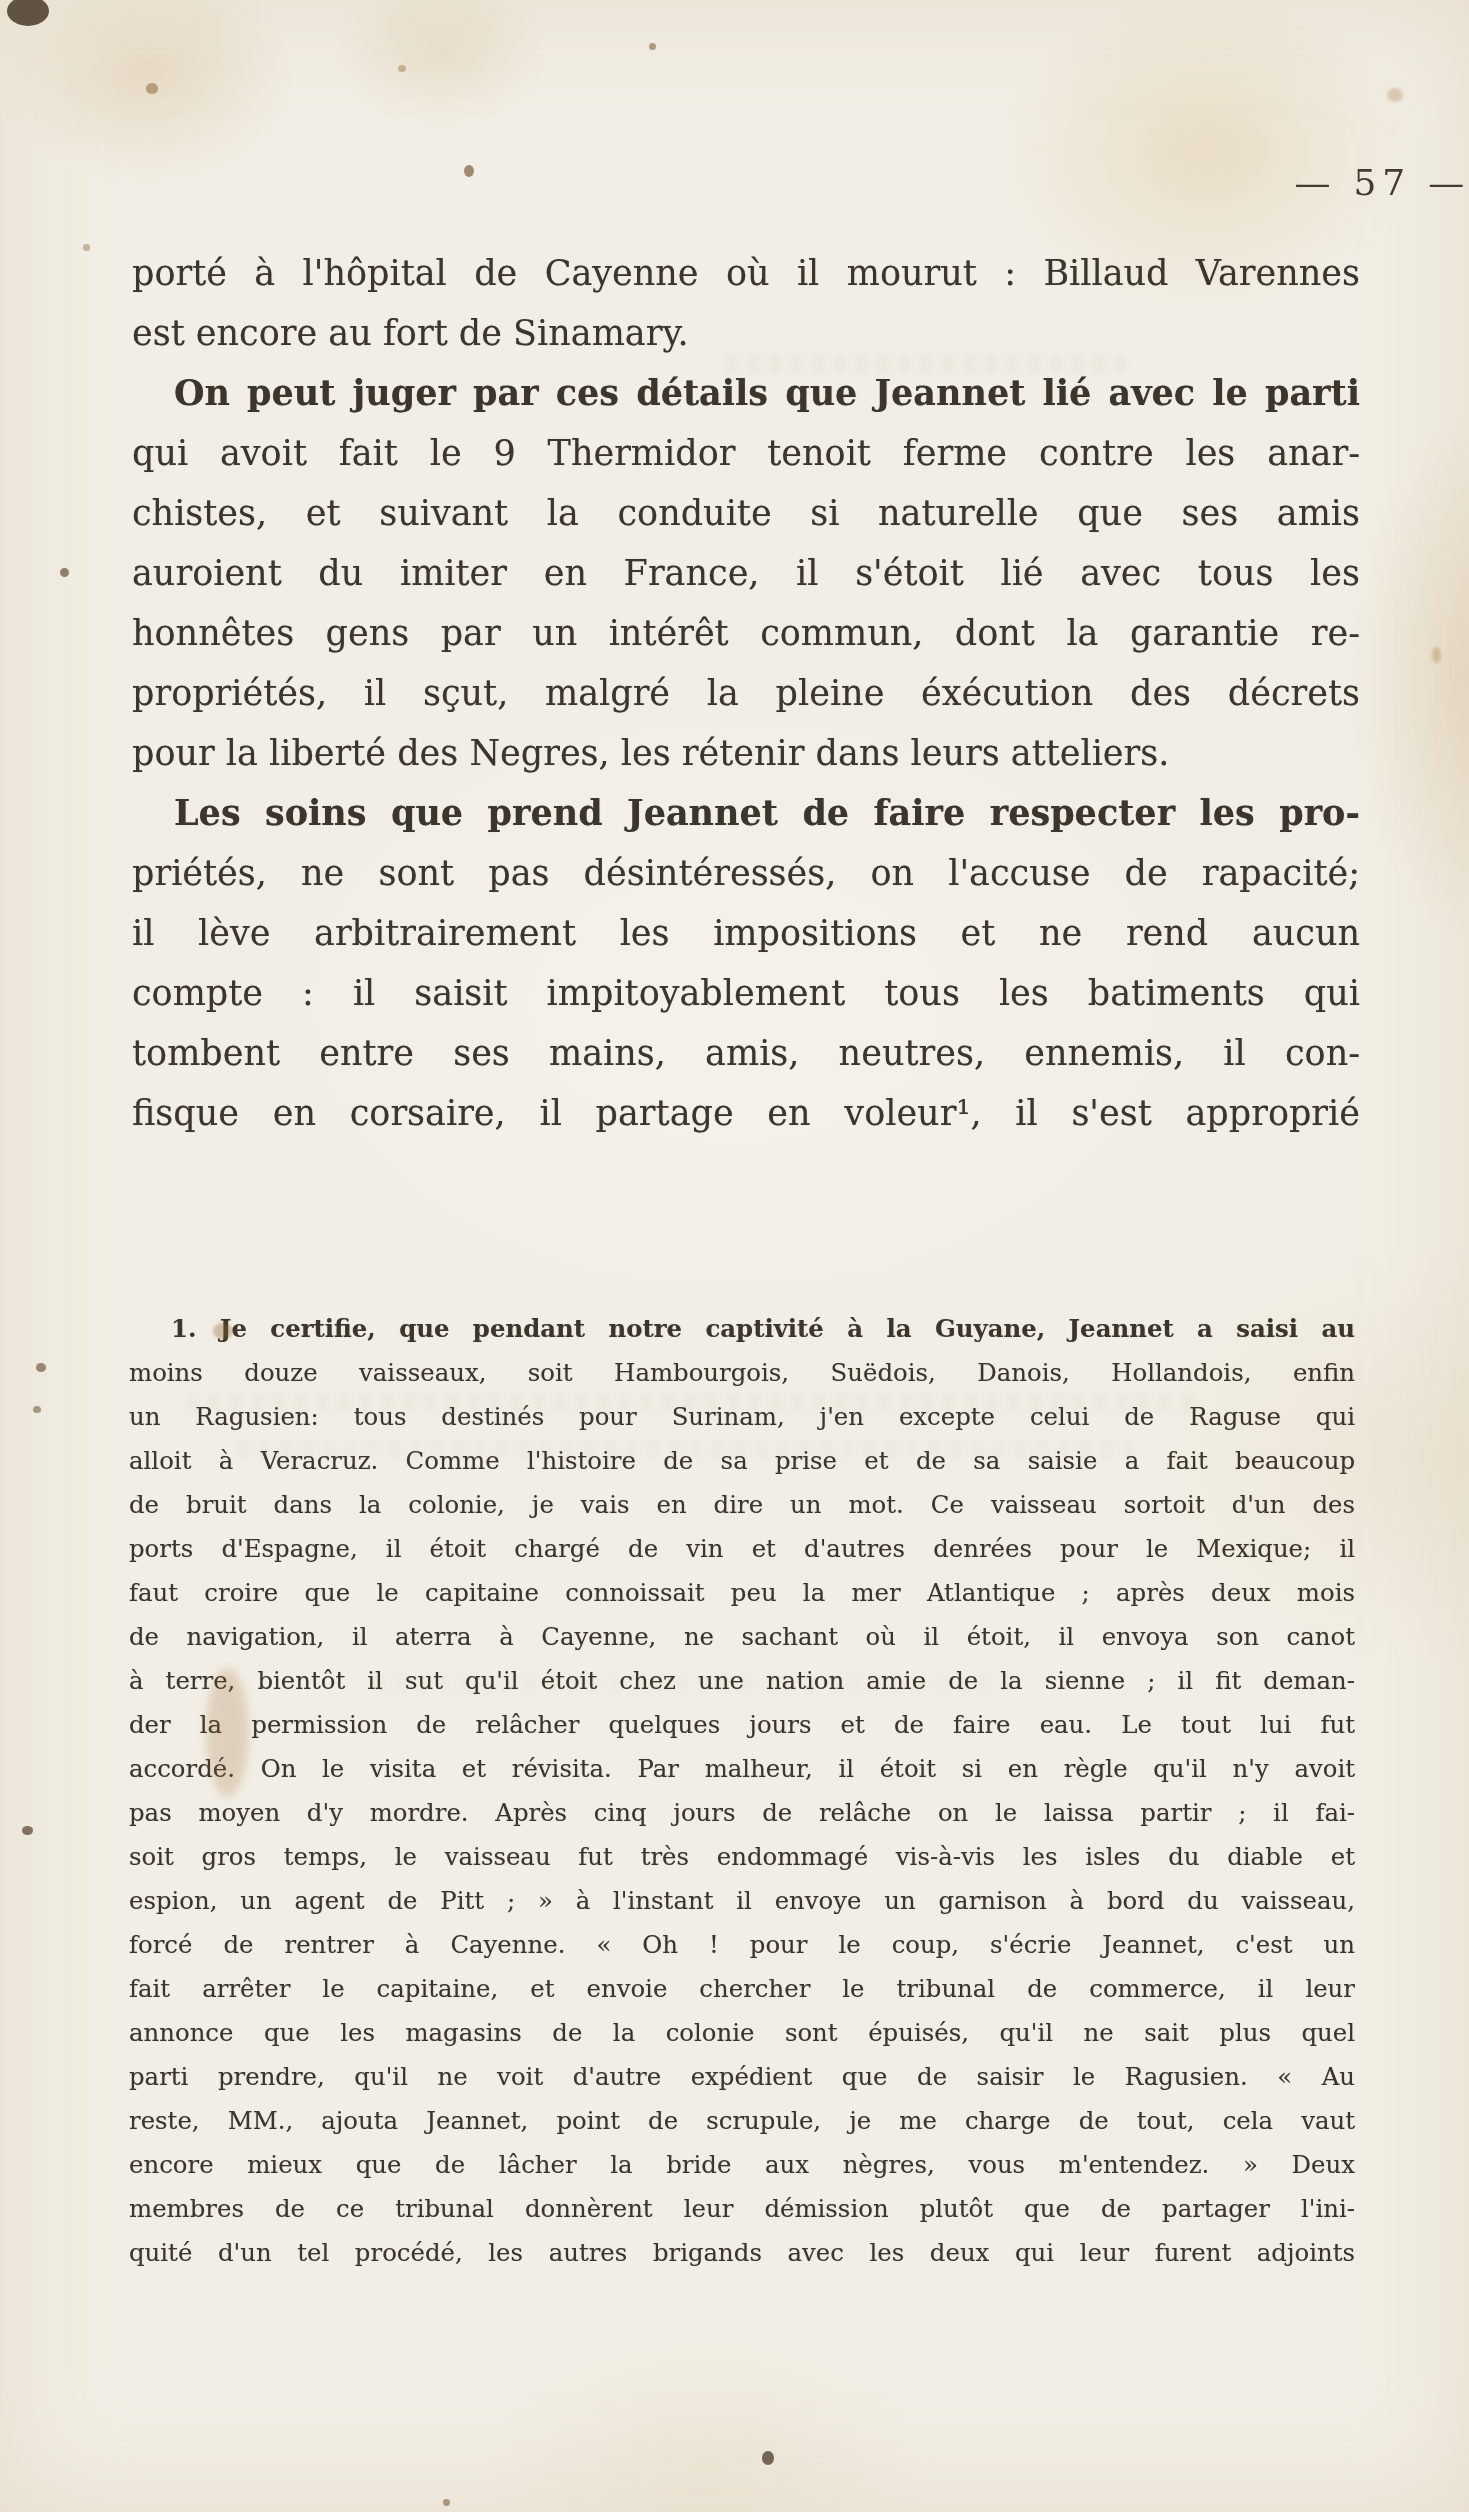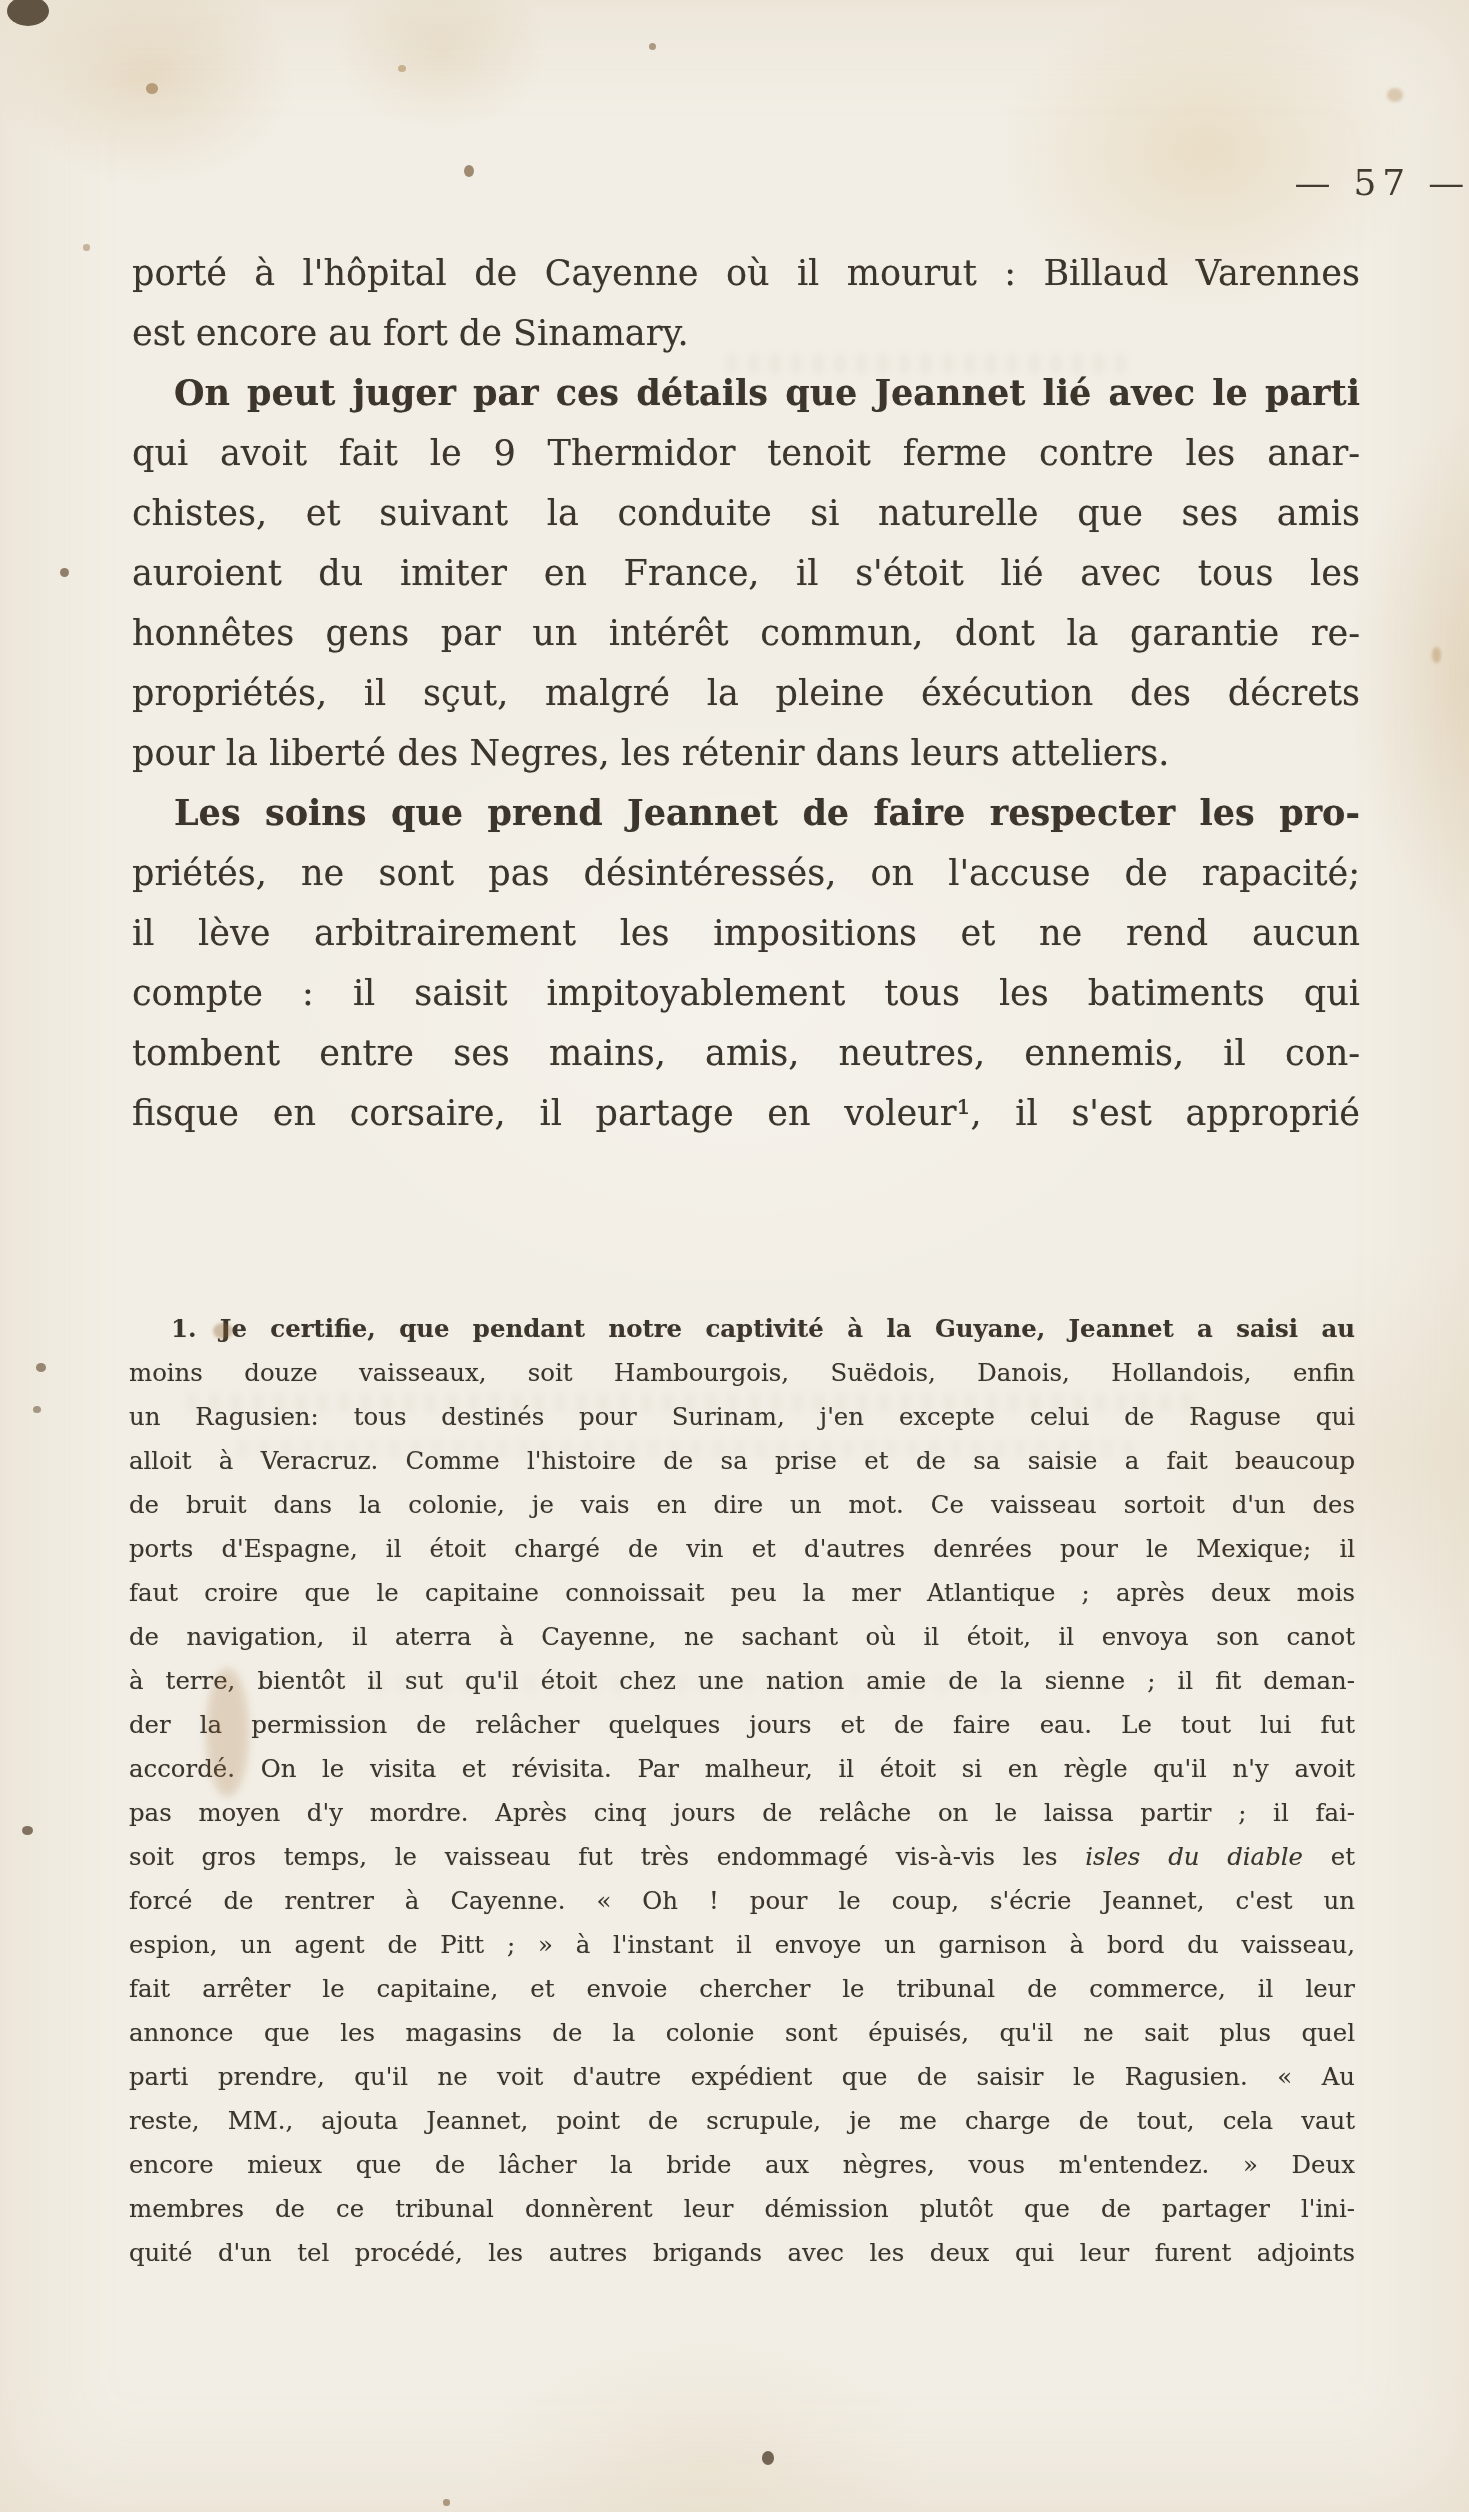--- a/index.html
+++ b/index.html
@@ -31,21 +31,21 @@
     text-shadow:0 0 0.7px rgba(59,53,44,.45);
   }
   .footnote{
     position:absolute;left:129px;top:1307px;width:1226px;
     font-size:24.4px;line-height:44px;
     text-shadow:0 0 0.7px rgba(59,53,44,.35);
   }
   .line{text-align:justify;text-align-last:justify;}
   .line.end{text-align-last:left;}
   .line.indent{text-indent:42px;font-weight:bold;}
-  .it{font-style:italic;}
+  .it{}
   .stain{position:absolute;border-radius:50%;pointer-events:none;}
   .ghost{position:absolute;pointer-events:none;filter:blur(3.6px);
     background:repeating-linear-gradient(90deg, rgba(128,114,88,.5) 0 11.5px, transparent 11.5px 21.6px);}
 </style>
 </head>
 <body>
 
 <div id="page">
 
   <div class="page-number">— 57 —</div>
@@ -83,22 +83,22 @@
     <div class="line">ports d'Espagne, il étoit chargé de vin et d'autres denrées pour le Mexique; il</div>
     <div class="line">faut croire que le capitaine connoissait peu la mer Atlantique ; après deux mois</div>
     <div class="line">de navigation, il aterra à Cayenne, ne sachant où il étoit, il envoya son canot</div>
     <div class="line">à terre, bientôt il sut qu'il étoit chez une nation amie de la sienne ; il fit deman-</div>
     <div class="line">der la permission de relâcher quelques jours et de faire eau. Le tout lui fut</div>
     <div class="line">accordé. On le visita et révisita. Par malheur, il étoit si en règle qu'il n'y avoit</div>
     <div class="line">pas moyen d'y mordre. Après cinq jours de relâche on le laissa partir ; il fai-</div>
     <div class="line">
       <span>soit gros temps, le vaisseau fut très endommagé vis-à-vis les </span><span class="it">isles du diable</span><span> et</span>
     </div>
+    <div class="line">espion, un agent de Pitt ; » à l'instant il envoye un garnison à bord du vaisseau,</div>
     <div class="line">forcé de rentrer à Cayenne. « Oh ! pour le coup, s'écrie Jeannet, c'est un</div>
-    <div class="line">espion, un agent de Pitt ; » à l'instant il envoye un garnison à bord du vaisseau,</div>
     <div class="line">fait arrêter le capitaine, et envoie chercher le tribunal de commerce, il leur</div>
     <div class="line">annonce que les magasins de la colonie sont épuisés, qu'il ne sait plus quel</div>
     <div class="line">parti prendre, qu'il ne voit d'autre expédient que de saisir le Ragusien. « Au</div>
     <div class="line">reste, MM., ajouta Jeannet, point de scrupule, je me charge de tout, cela vaut</div>
     <div class="line">encore mieux que de lâcher la bride aux nègres, vous m'entendez. » Deux</div>
     <div class="line">membres de ce tribunal donnèrent leur démission plutôt que de partager l'ini-</div>
     <div class="line">quité d'un tel procédé, les autres brigands avec les deux qui leur furent adjoints</div>
   </div>
 
   <div class="ghost" style="left:726px;top:354px;width:403px;height:20px;opacity:.10;"></div>

